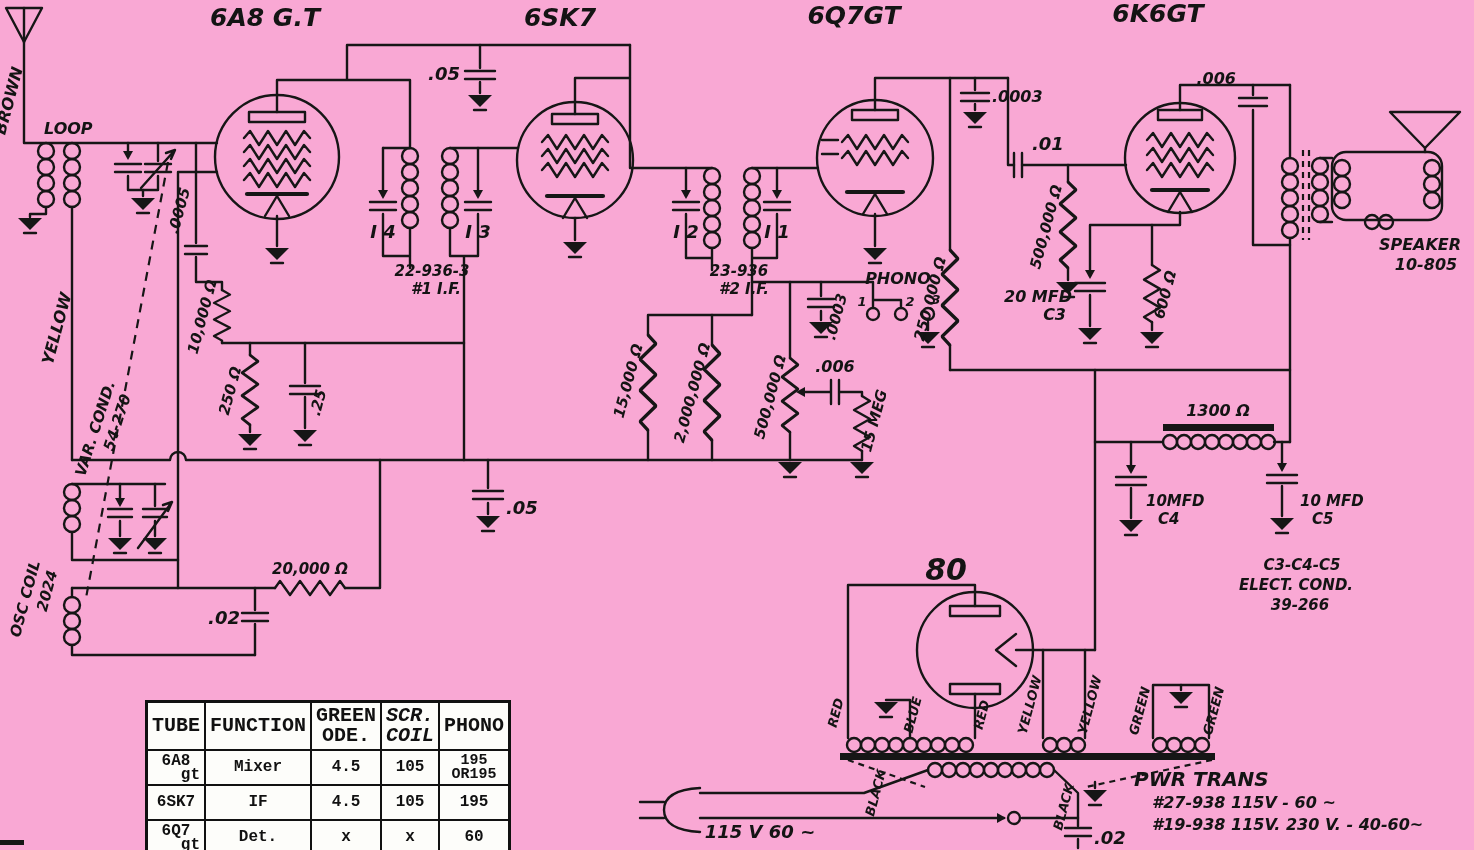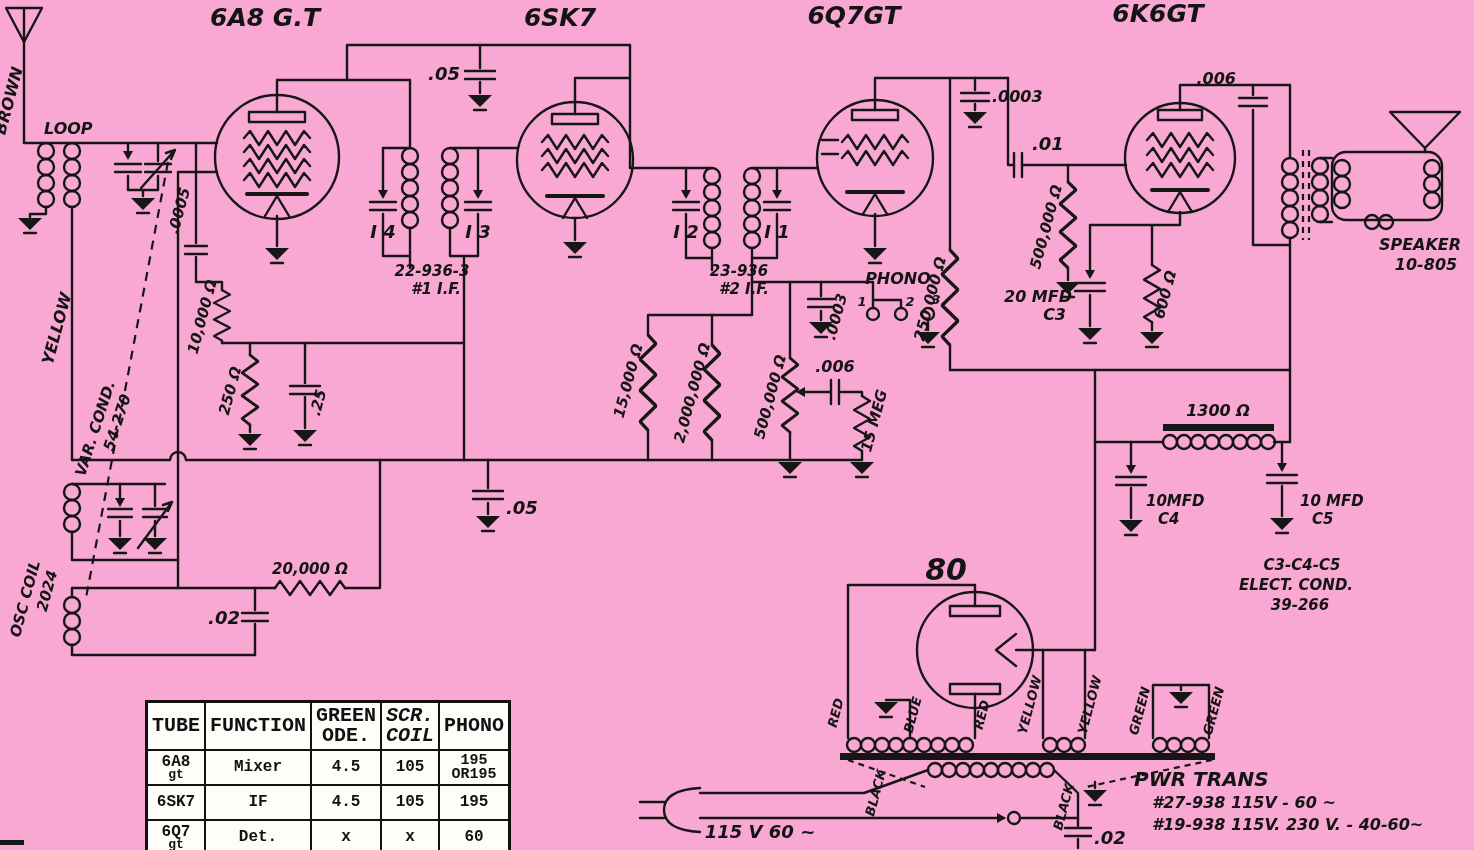--- a/index.html
+++ b/index.html
@@ -18,21 +18,21 @@
   .mid{text-anchor:middle;} .end{text-anchor:end;}
   
   .tube-table{position:absolute;left:145px;top:700px;width:322px;}
   .tube-table table{border-collapse:collapse;background:#fdfdfa;
     font-family:"Liberation Mono","DejaVu Sans Mono",monospace;font-weight:700;
     color:#111;border:3px solid #111;}
   .tube-table th,.tube-table td{border:2.5px solid #111;text-align:center;
     padding:1px 4px;line-height:1.02;}
   .tube-table th{font-size:20px;height:44px;}
   .tube-table td{font-size:16px;height:31px;}
-  .tube-table .sub{font-size:13px;line-height:0.8;}
+  .tube-table .sub{font-size:16px;line-height:0.8;text-align:right;}
   .tube-table .dbl div{line-height:0.9;font-size:15px;}
   .c-tube{width:50px;} .c-func{width:112px;} .c-cath{width:52px;}
   .c-scr{width:52px;font-style:italic;} .c-plate{width:60px;}
 </style>
 </head>
 <body>
 
 <div class="page">
 <svg width="1474" height="850" viewBox="0 0 1474 850">
 <defs>

